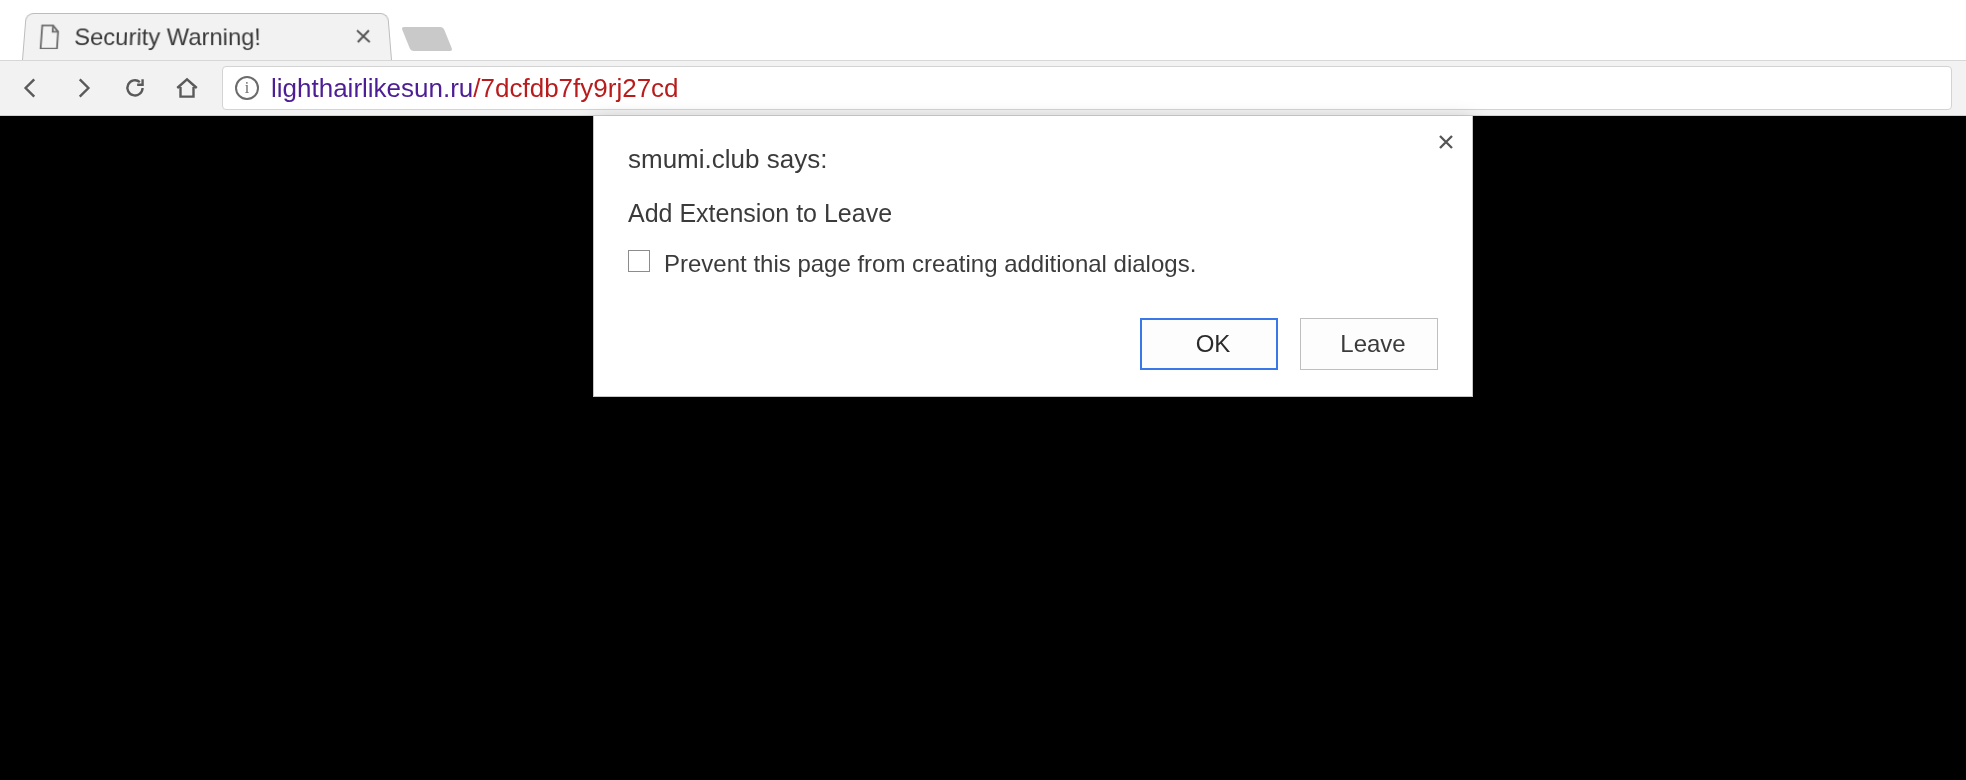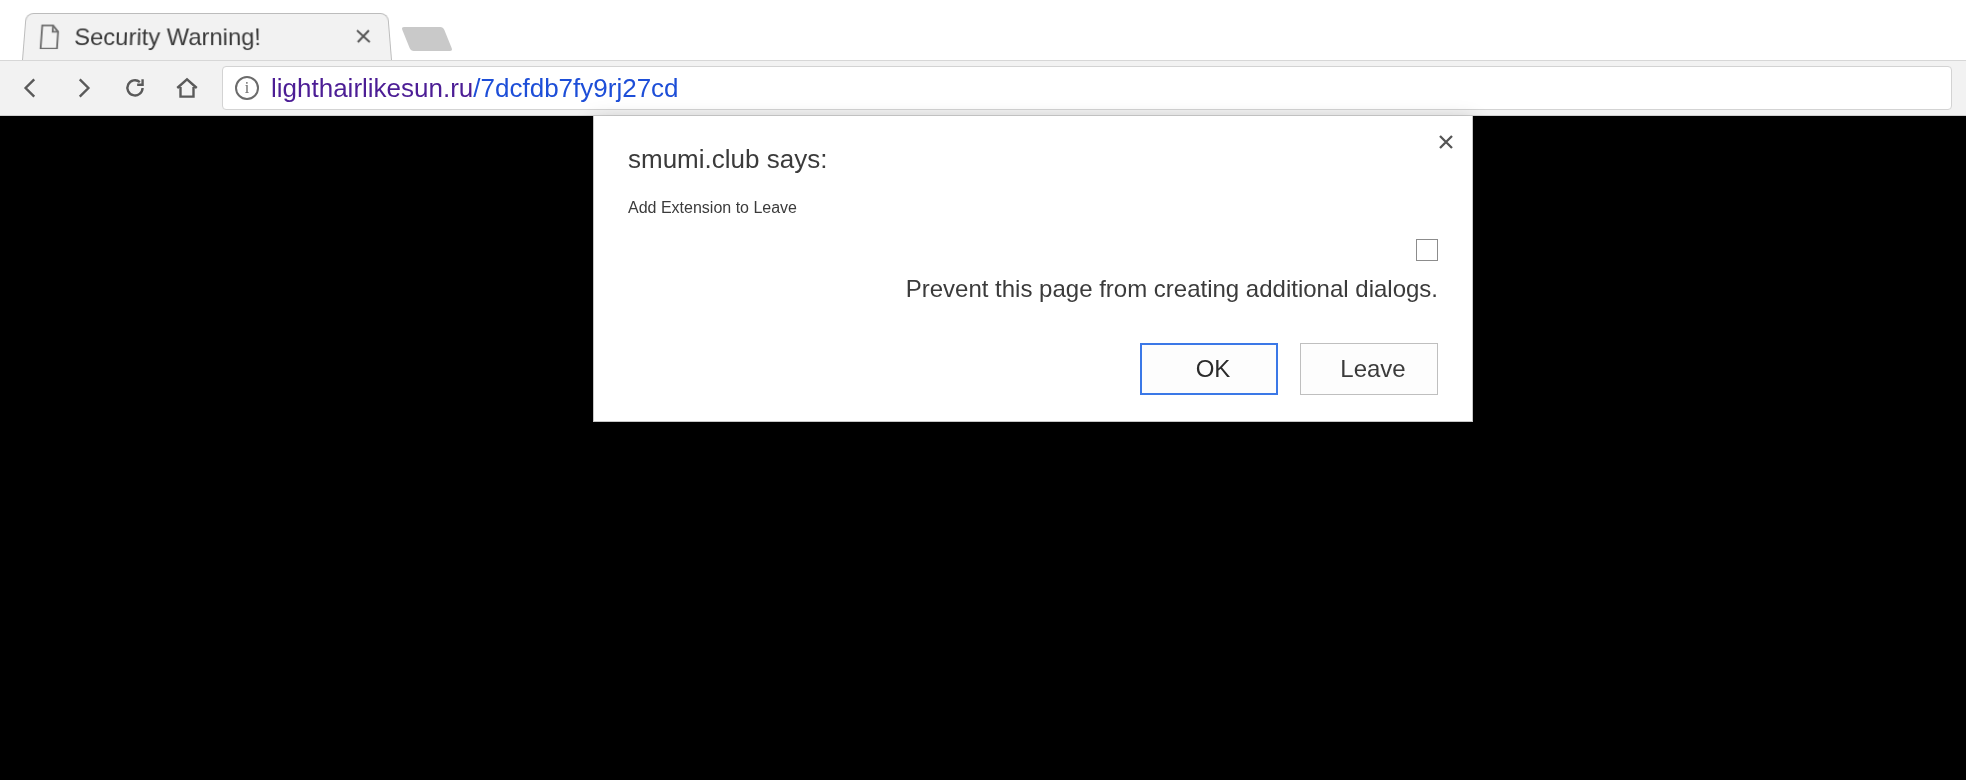--- a/index.html
+++ b/index.html
@@ -84,21 +84,21 @@
     color:#2b2b2b;
     gap:12px;
   }
   .omnibox .info-icon {
     width:24px; height:24px; flex:0 0 auto;
     border:2px solid #6b6b6b; border-radius:50%;
     display:flex; align-items:center; justify-content:center;
     font-size:16px; color:#6b6b6b; font-family:Georgia, serif;
   }
   .omnibox .url-host { color:#4c1d95; }
-  .omnibox .url-path { color:#1d4ed8; }
+  .omnibox .url-path { color:#b91c1c; }
 
   
   .content {
     position:relative;
     width:100%;
     height:calc(780px - 60px - 56px);
     background:#000000;
   }
 
   
@@ -113,25 +113,24 @@
     box-shadow:0 4px 18px rgba(0,0,0,0.22);
     padding:28px 34px 26px 34px;
     font-size:24px;
     color:#3b3b3b;
   }
   .dialog .dlg-close {
     position:absolute; top:10px; right:14px;
     font-size:22px; color:#555; cursor:pointer; padding:4px;
   }
   .dialog .origin { font-size:26px; margin-bottom:24px; }
-  .dialog .message { font-size:16px; margin-bottom:22px; }
+  .dialog .message { font-size:25px; margin-bottom:22px; }
   .dialog .prevent-row {
-    display:flex; align-items:flex-end; gap:14px; font-size:24px; color:#3b3b3b;
+    display:flex; align-items:flex-start; gap:14px; font-size:24px; color:#3b3b3b;
     margin-bottom:40px;
-    flex-direction:column;
   }
   .dialog .prevent-row .cb {
     width:22px; height:22px; border:1.5px solid #8c8c8c; background:#fff; cursor:pointer;
   }
   .dialog .btn-row {
     display:flex; justify-content:flex-end; gap:22px;
   }
   .dialog .btn {
     min-width:138px; height:52px;
     display:flex; align-items:center; justify-content:center;

